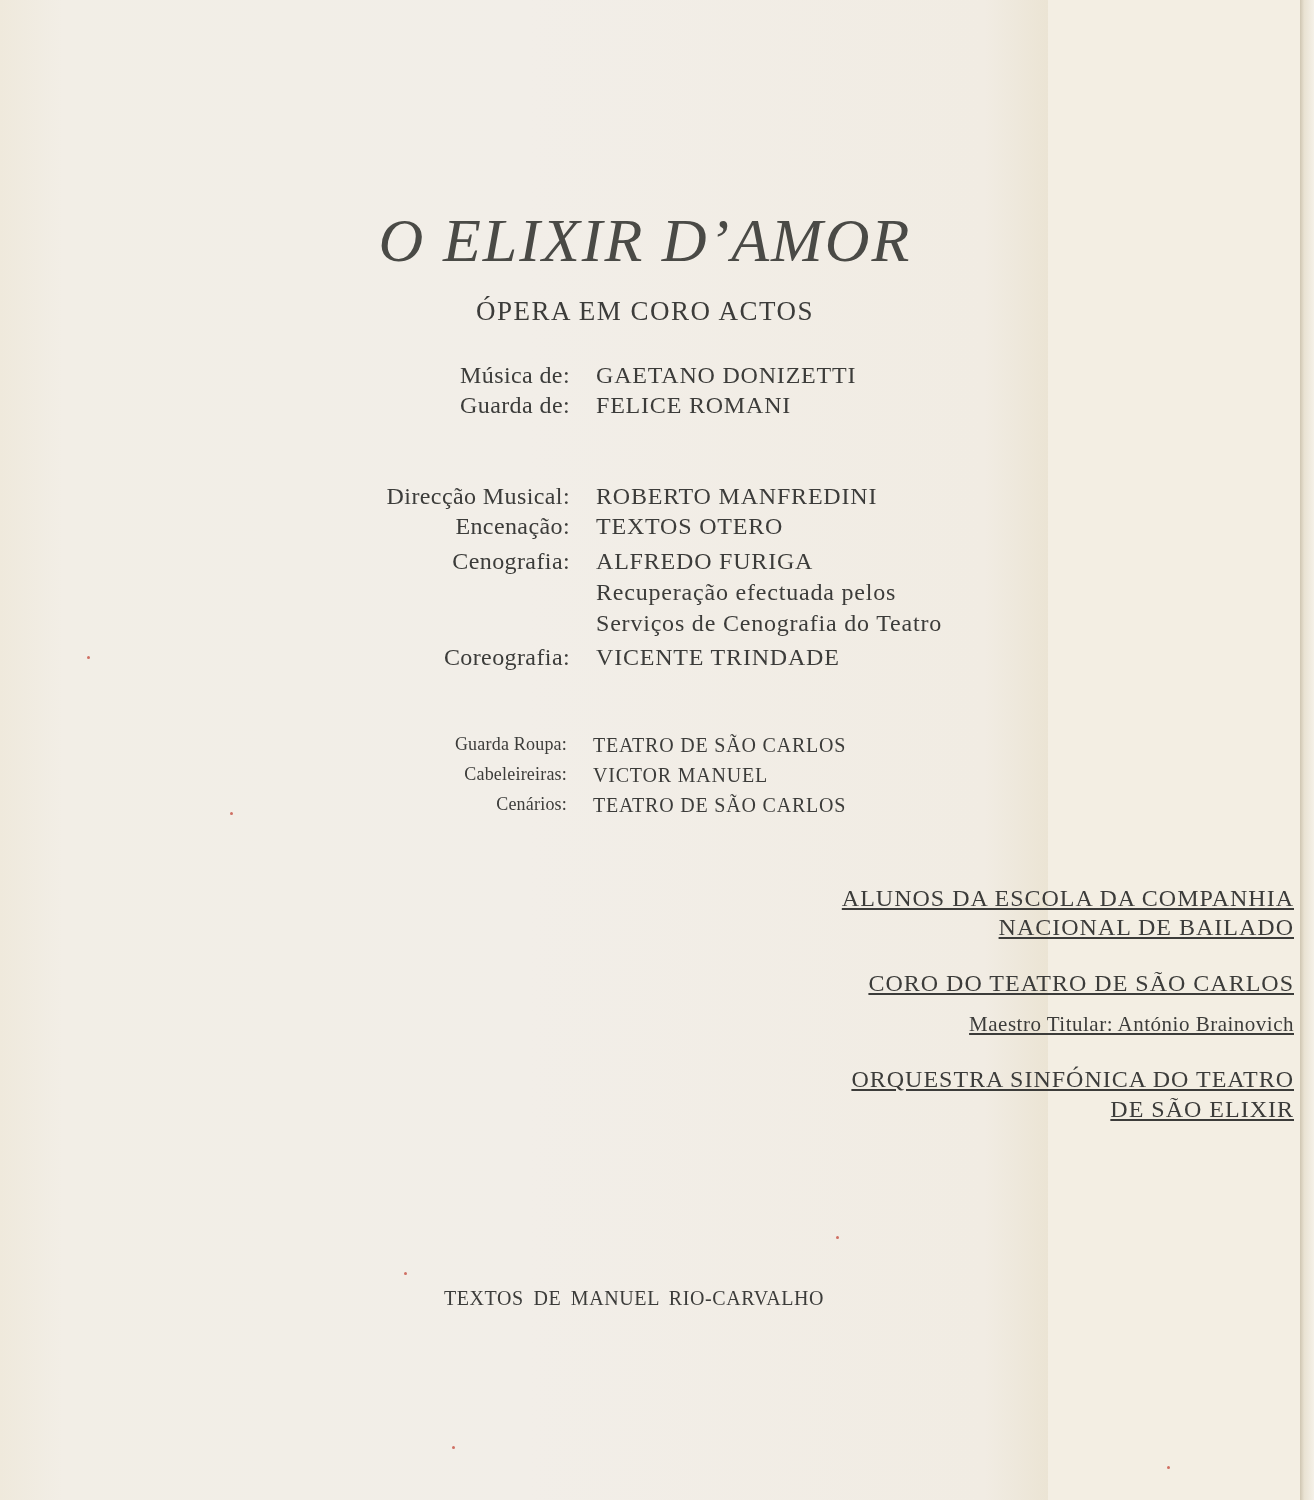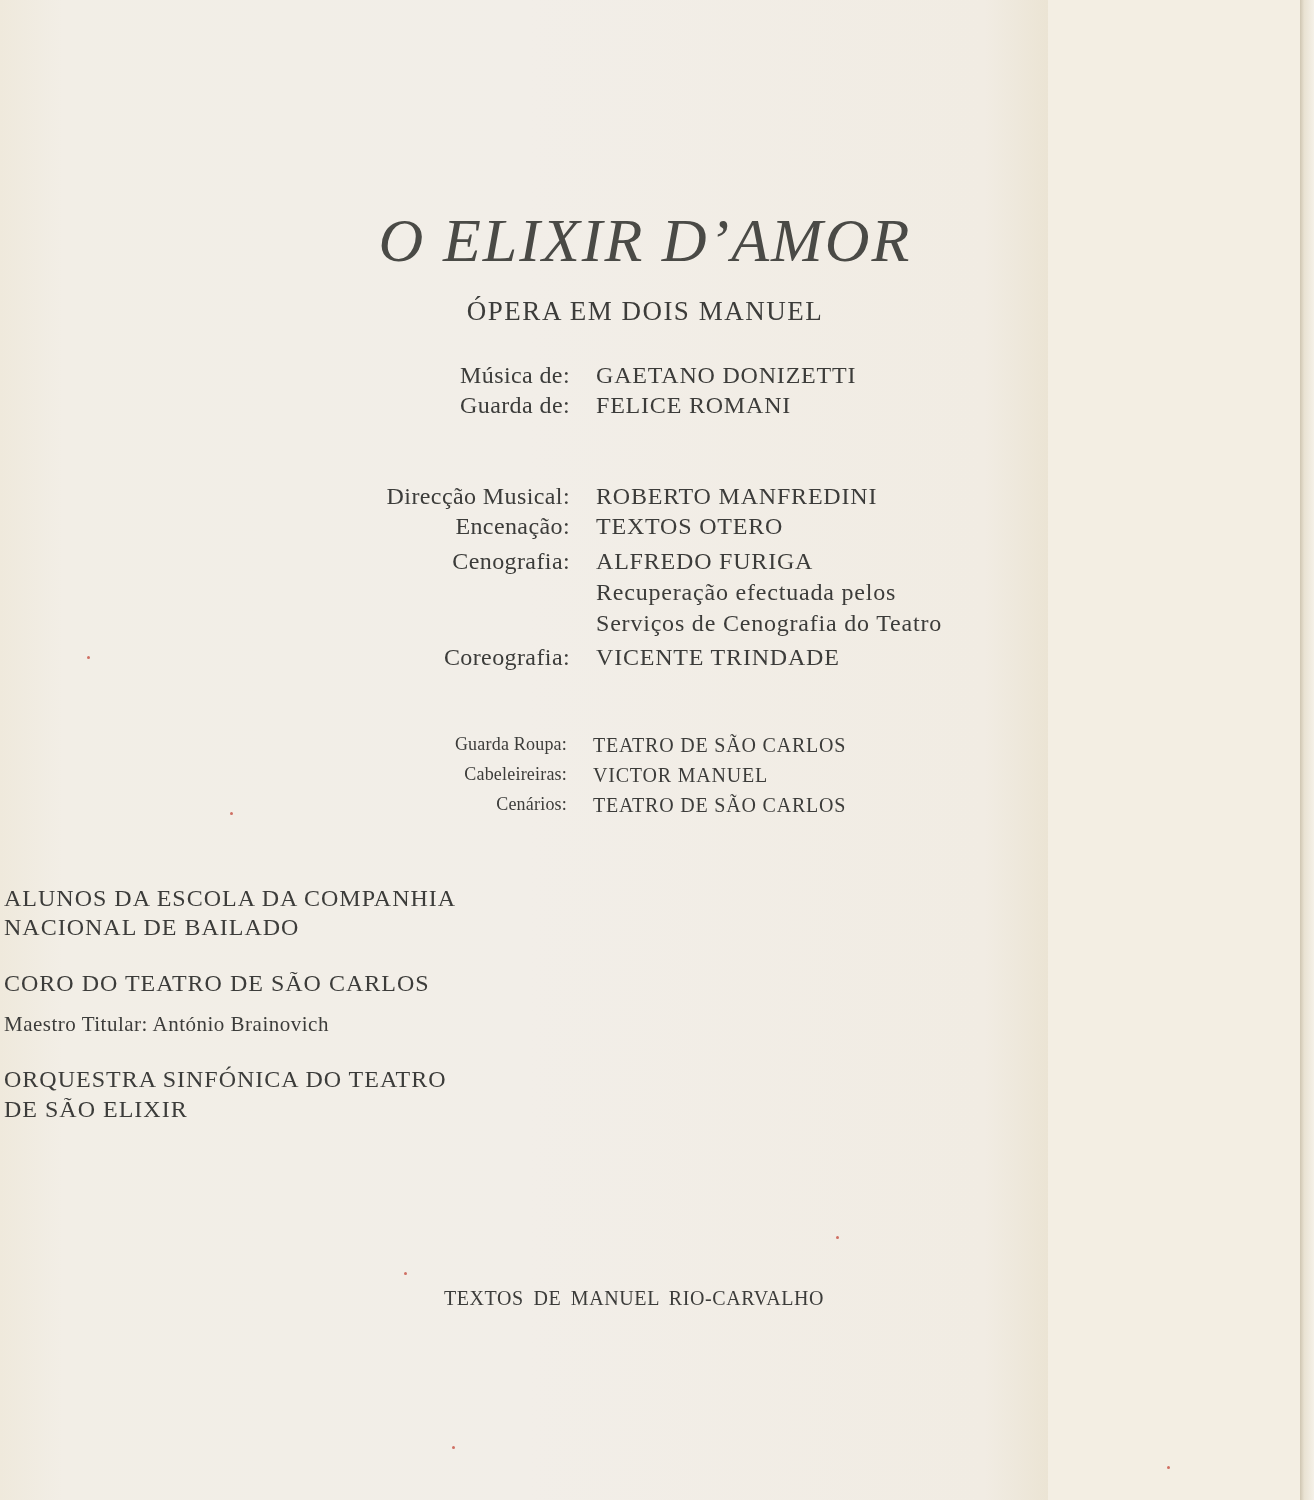--- a/index.html
+++ b/index.html
@@ -33,37 +33,37 @@
     position: absolute; right: 730px; text-align: center; white-space: nowrap;
     font-size: 24px; letter-spacing: 0.4px;
   }
   .row .val {
     position: absolute; left: 596px; white-space: nowrap;
     font-size: 24px; letter-spacing: 0.8px;
   }
   .row.small .lbl { font-size: 18px; right: 733px; letter-spacing: 0.2px; }
   .row.small .val { font-size: 20px; left: 593px; letter-spacing: 0.8px; }
   .center {
-    position: absolute; left: 4px; width: 1278px; text-align: left;
-    font-size: 24px; letter-spacing: 1px; white-space: nowrap;
+    position: absolute; left: 16px; width: 1278px; text-align: right;
+    font-size: 24px; letter-spacing: 1px; white-space: nowrap; text-decoration: underline;
   }
   .center.sm { font-size: 21px; letter-spacing: 0.5px; }
   .footer {
     position: absolute; left: 0; width: 1268px; top: 1287px;
     text-align: center; font-size: 20px; letter-spacing: 0.6px; word-spacing: 4px;
   }
   .speck { position: absolute; width: 3px; height: 3px; border-radius: 50%; background: #c0392b; opacity: .7; }
 </style>
 </head>
 <body>
 
 <div class="page">
 
   <div class="title serif">O ELIXIR D’AMOR</div>
-  <div class="subtitle serif">ÓPERA EM DOIS MANUEL</div>
+  <div class="subtitle serif">ÓPERA EM CORO ACTOS</div>
 
   <div class="row serif" style="top:362px">
     <span class="lbl">Música de:</span>
     <span class="val">GAETANO DONIZETTI</span>
   </div>
   <div class="row serif" style="top:392px">
     <span class="lbl">Guarda de:</span>
     <span class="val">FELICE ROMANI</span>
   </div>
 

